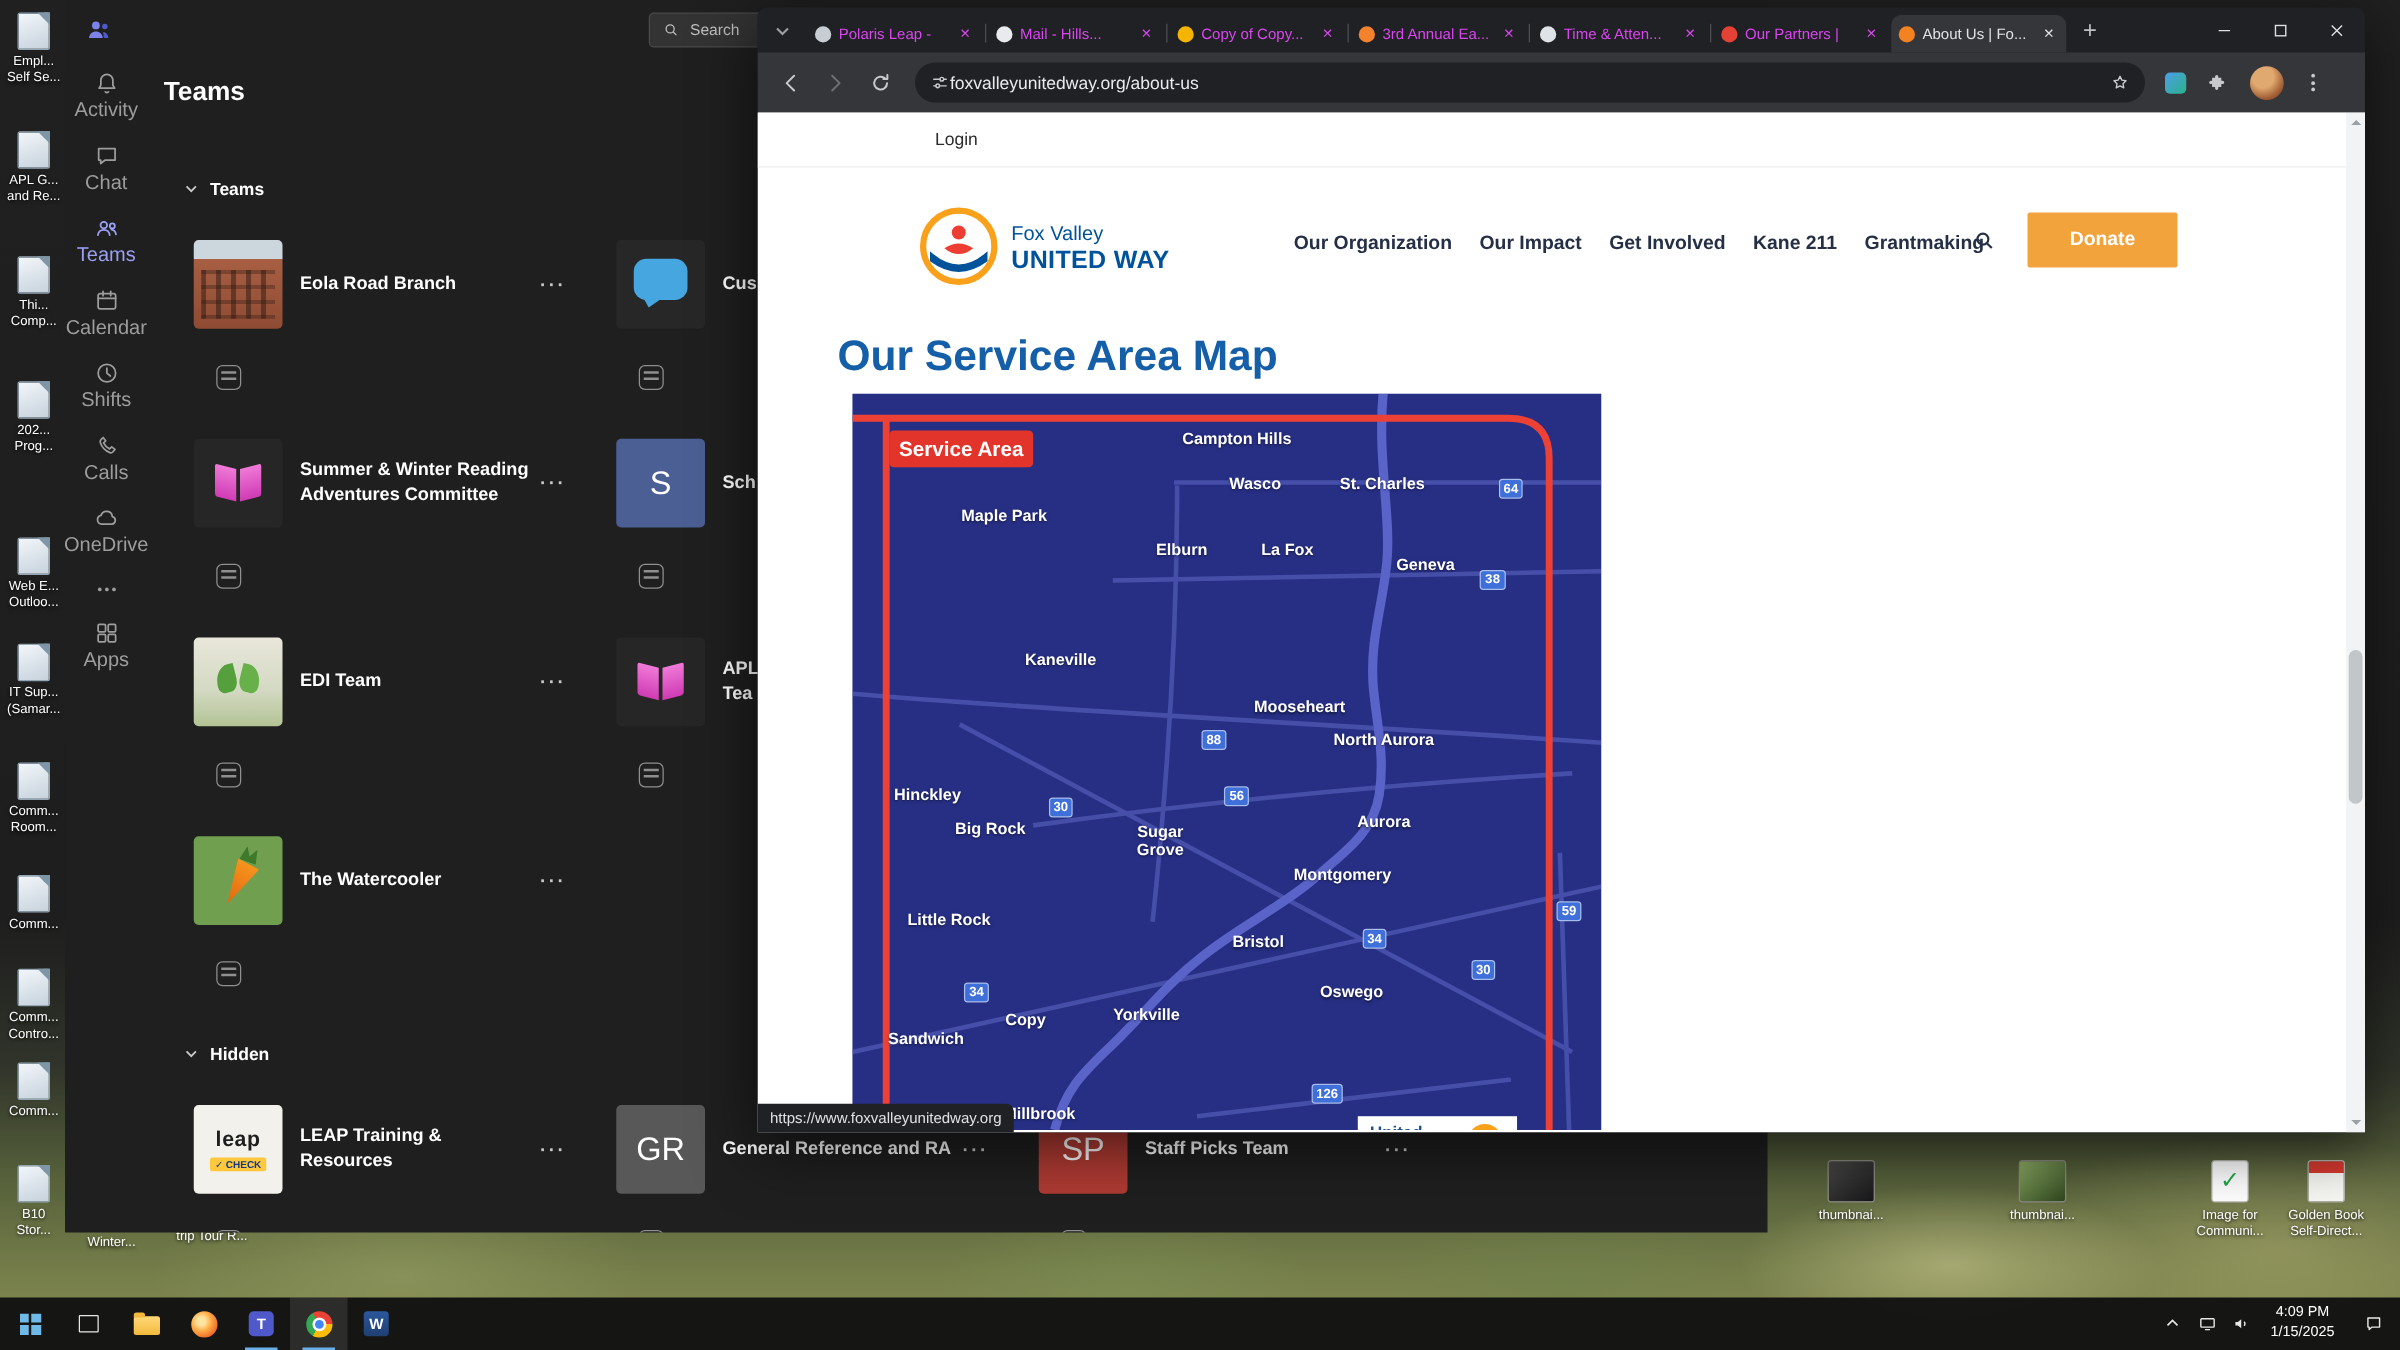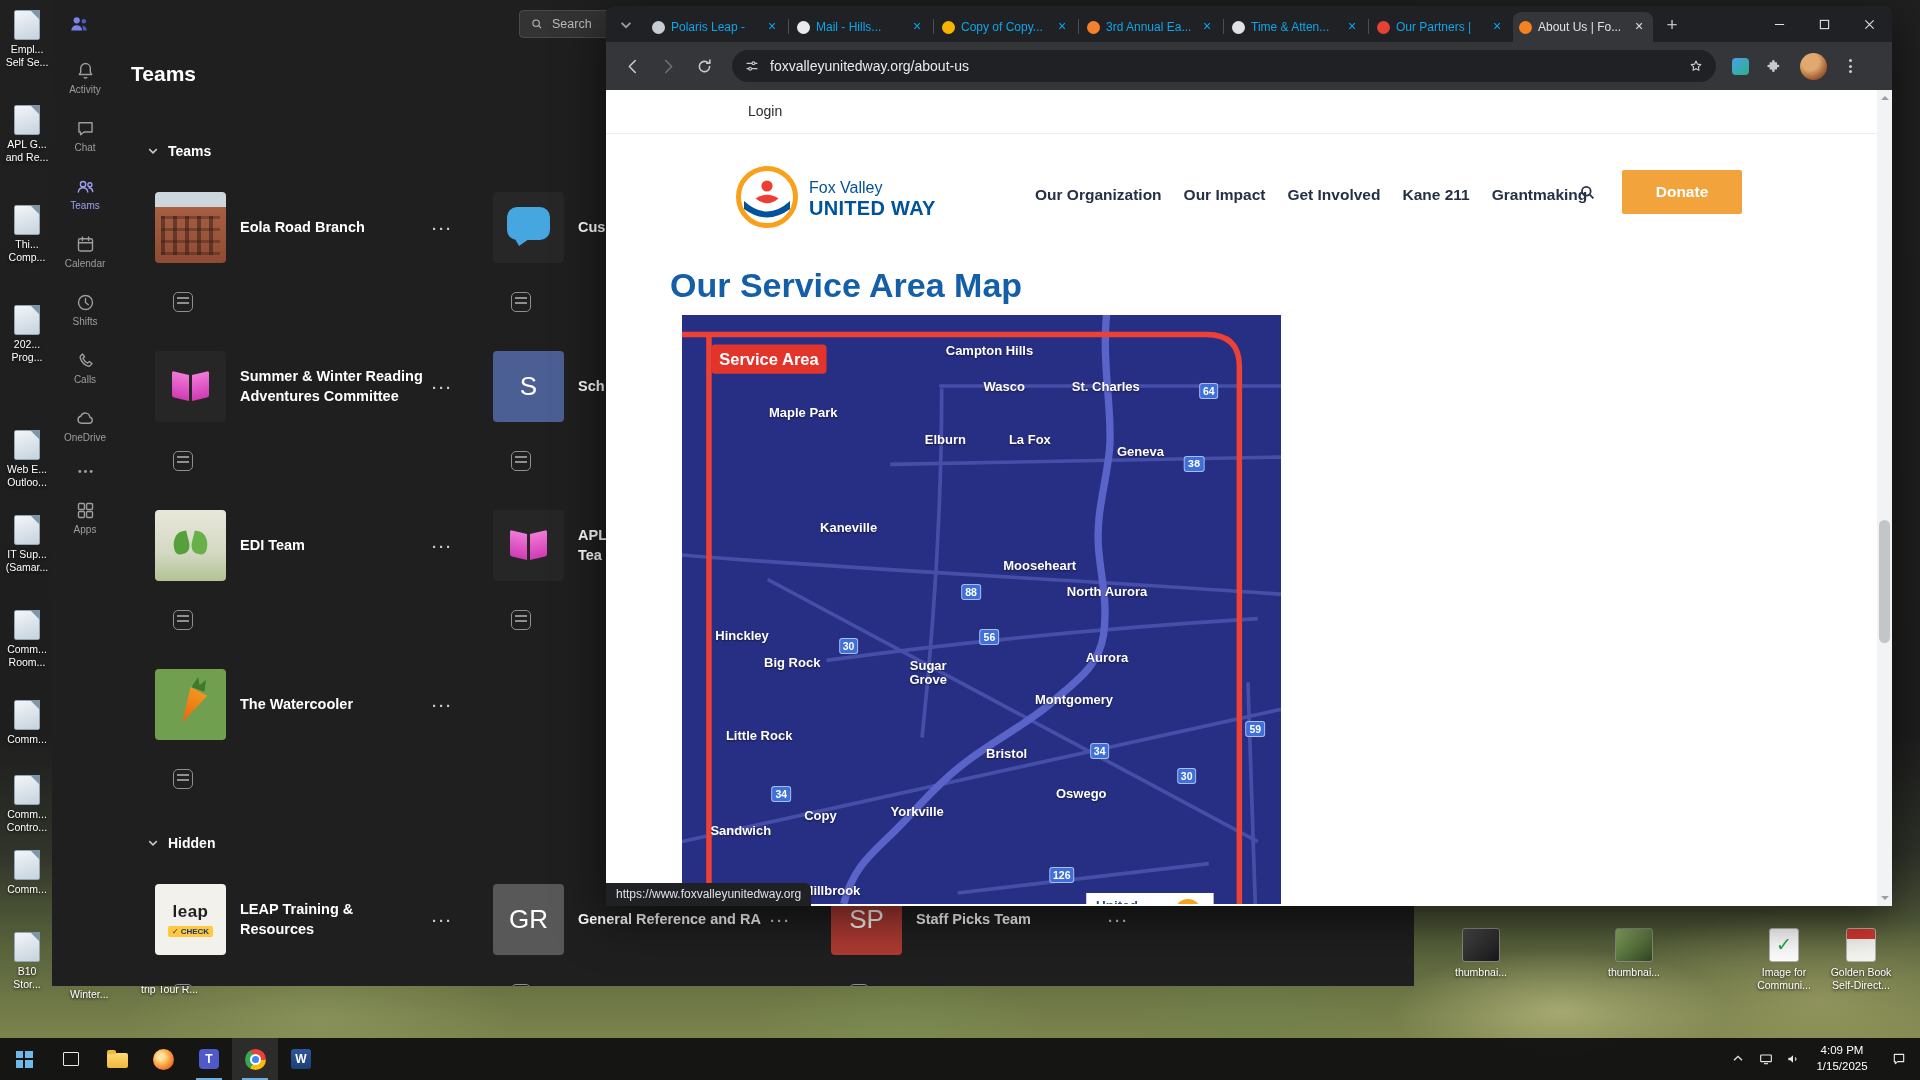--- a/index.html
+++ b/index.html
@@ -33,21 +33,21 @@
   .g-red   { background:linear-gradient(180deg,#d6392f 0 30%,#f7f7f4 30%); border:1px solid #b5b5b0; width:30px; }
 
   
   .teams-win { position:absolute; left:52px; top:0; width:1362px; height:986px; background:#1f1f1f; z-index:5; color:#fff; overflow:hidden; }
   .tw-logo { position:absolute; left:16px; top:13px; width:22px; height:22px; }
   .tw-search { position:absolute; left:467px; top:10px; width:430px; height:28px; background:#333; border:1px solid #4a4a4a; border-radius:4px; display:flex; align-items:center; gap:8px; padding:0 10px; color:#bdbdbd; font-size:12.5px; }
   .tw-search svg { width:14px; height:14px; flex:none; }
   .tw-rail { position:absolute; left:0; top:48px; width:66px; bottom:0; display:flex; flex-direction:column; align-items:center; }
   .rail-item { width:66px; height:58px; display:flex; flex-direction:column; align-items:center; justify-content:center; gap:3px; color:#9d9d9d; cursor:default; }
   .rail-item svg { width:21px; height:21px; }
-  .rail-item .rl { font-size:10px; }
+  .rail-item .rl { font-size:16px; }
   .rail-item.active { color:#9ba0f3; }
   .rail-item.short { height:34px; }
   .tw-main { position:absolute; left:66px; top:48px; right:0; bottom:0; }
   .tw-title { position:absolute; left:13px; top:14px; font-size:21px; font-weight:700; }
   .tw-sec { position:absolute; left:29px; display:flex; align-items:center; gap:9px; font-size:14px; font-weight:700; color:#fff; }
   .tw-sec svg { width:12px; height:12px; color:#c9c9c9; }
   .tgrid { position:absolute; left:37px; display:grid; grid-template-columns:repeat(3,338px); grid-auto-rows:159px; }
   .tcard { position:relative; width:300px; }
   .tcard-top { display:flex; align-items:center; height:71px; position:relative; }
   .tile { width:71px; height:71px; border-radius:4px; flex:none; position:relative; overflow:hidden; }
@@ -79,35 +79,35 @@
   .tile-carrot::after { content:""; position:absolute; left:38px; top:9px; width:14px; height:12px; background:#3e7a2b; clip-path:polygon(0 100%,20% 0,50% 60%,80% 0,100% 100%); transform:rotate(20deg); }
   .tile-leap { background:#f2f1ec; display:flex; flex-direction:column; align-items:center; justify-content:center; gap:4px; }
   .leap-word { font-size:17px; font-weight:800; color:#1f1f1f; letter-spacing:.5px; }
   .leap-badge { display:flex; align-items:center; gap:2px; background:#ffc83d; color:#14387f; font-size:8px; font-weight:800; padding:1px 4px; border-radius:2px; }
 
   
   .chrome { position:absolute; left:606px; top:6px; width:1286px; height:900px; border-radius:8px 8px 0 0; overflow:hidden; z-index:10; box-shadow:0 12px 50px rgba(0,0,0,.6); background:#202124; }
   .c-tabstrip { position:relative; height:36px; background:#202124; display:flex; align-items:flex-end; padding-left:8px; }
   .tab-search-btn { width:24px; height:24px; border-radius:50%; margin:0 8px 5px 0; display:flex; align-items:center; justify-content:center; color:#9aa0a6; flex:none; }
   .tab-search-btn svg { width:14px; height:14px; }
-  .tab { position:relative; width:140px; height:30px; display:flex; align-items:center; gap:6px; padding:0 6px; color:#0ea5e9; font-size:12px; border-radius:8px 8px 0 0; margin-right:2px; flex:none; }
+  .tab { position:relative; width:140px; height:30px; display:flex; align-items:center; gap:6px; padding:0 6px; color:#d946ef; font-size:12px; border-radius:8px 8px 0 0; margin-right:2px; flex:none; }
   .tab.active { background:#35363a; color:#dfe1e5; }
   .fav { width:13px; height:13px; border-radius:50%; flex:none; background:#888; }
   .t-title { flex:1; overflow:hidden; white-space:nowrap; }
   .t-close { width:16px; height:16px; flex:none; font-size:14px; line-height:15px; text-align:center; border-radius:50%; }
   .tab-divider { width:1px; height:15px; background:#4a4d51; margin:0 2px 8px 0; flex:none; }
   .newtab-btn { width:26px; height:26px; margin:0 0 4px 4px; color:#bdc1c6; font-size:19px; display:flex; align-items:center; justify-content:center; flex:none; }
   .win-controls { position:absolute; right:0; top:0; height:36px; display:flex; }
   .wc-btn { width:45px; height:36px; display:flex; align-items:center; justify-content:center; color:#dfe1e5; }
   .wc-btn svg { width:11px; height:11px; }
   .c-toolbar { position:relative; height:48px; background:#35363a; display:flex; align-items:center; padding:0 8px; }
   .nav-btn { width:36px; height:36px; display:flex; align-items:center; justify-content:center; color:#c7cacd; flex:none; }
   .nav-btn svg { width:19px; height:19px; }
   .nav-btn.disabled { color:#6c7074; }
-  .omnibox { width:984px; height:32px; margin-left:10px; background:#202124; border-radius:16px; display:flex; align-items:center; padding:0 12px; gap:10px; color:#e8eaed; flex:none; }
+  .omnibox { width:984px; height:32px; margin-left:10px; background:#202124; border-radius:16px; display:flex; align-items:center; padding:0 12px; color:#e8eaed; flex:none; }
   .omnibox svg { width:16px; height:16px; color:#c7cacd; flex:none; }
   .omni-url { font-size:14px; flex:1; white-space:nowrap; overflow:hidden; }
   .ext-ico { width:17px; height:17px; border-radius:4px; background:linear-gradient(135deg,#4d9fe8,#2bb18a); margin-left:16px; flex:none; }
   .puzzle-btn { color:#c7cacd; margin-left:16px; flex:none; display:flex; }
   .puzzle-btn svg { width:17px; height:17px; }
   .avatar { width:27px; height:27px; border-radius:50%; background:radial-gradient(circle at 38% 32%,#e0a970 0 35%,#a05c33 70%,#6e3c20 100%); margin-left:18px; flex:none; }
   .kebab { margin-left:14px; display:flex; flex-direction:column; gap:2.5px; align-items:center; flex:none; width:18px; }
   .kebab span { width:3px; height:3px; border-radius:50%; background:#c7cacd; }
 
   .c-content { position:absolute; left:0; top:84px; width:1286px; height:816px; background:#fff; overflow:hidden; }

